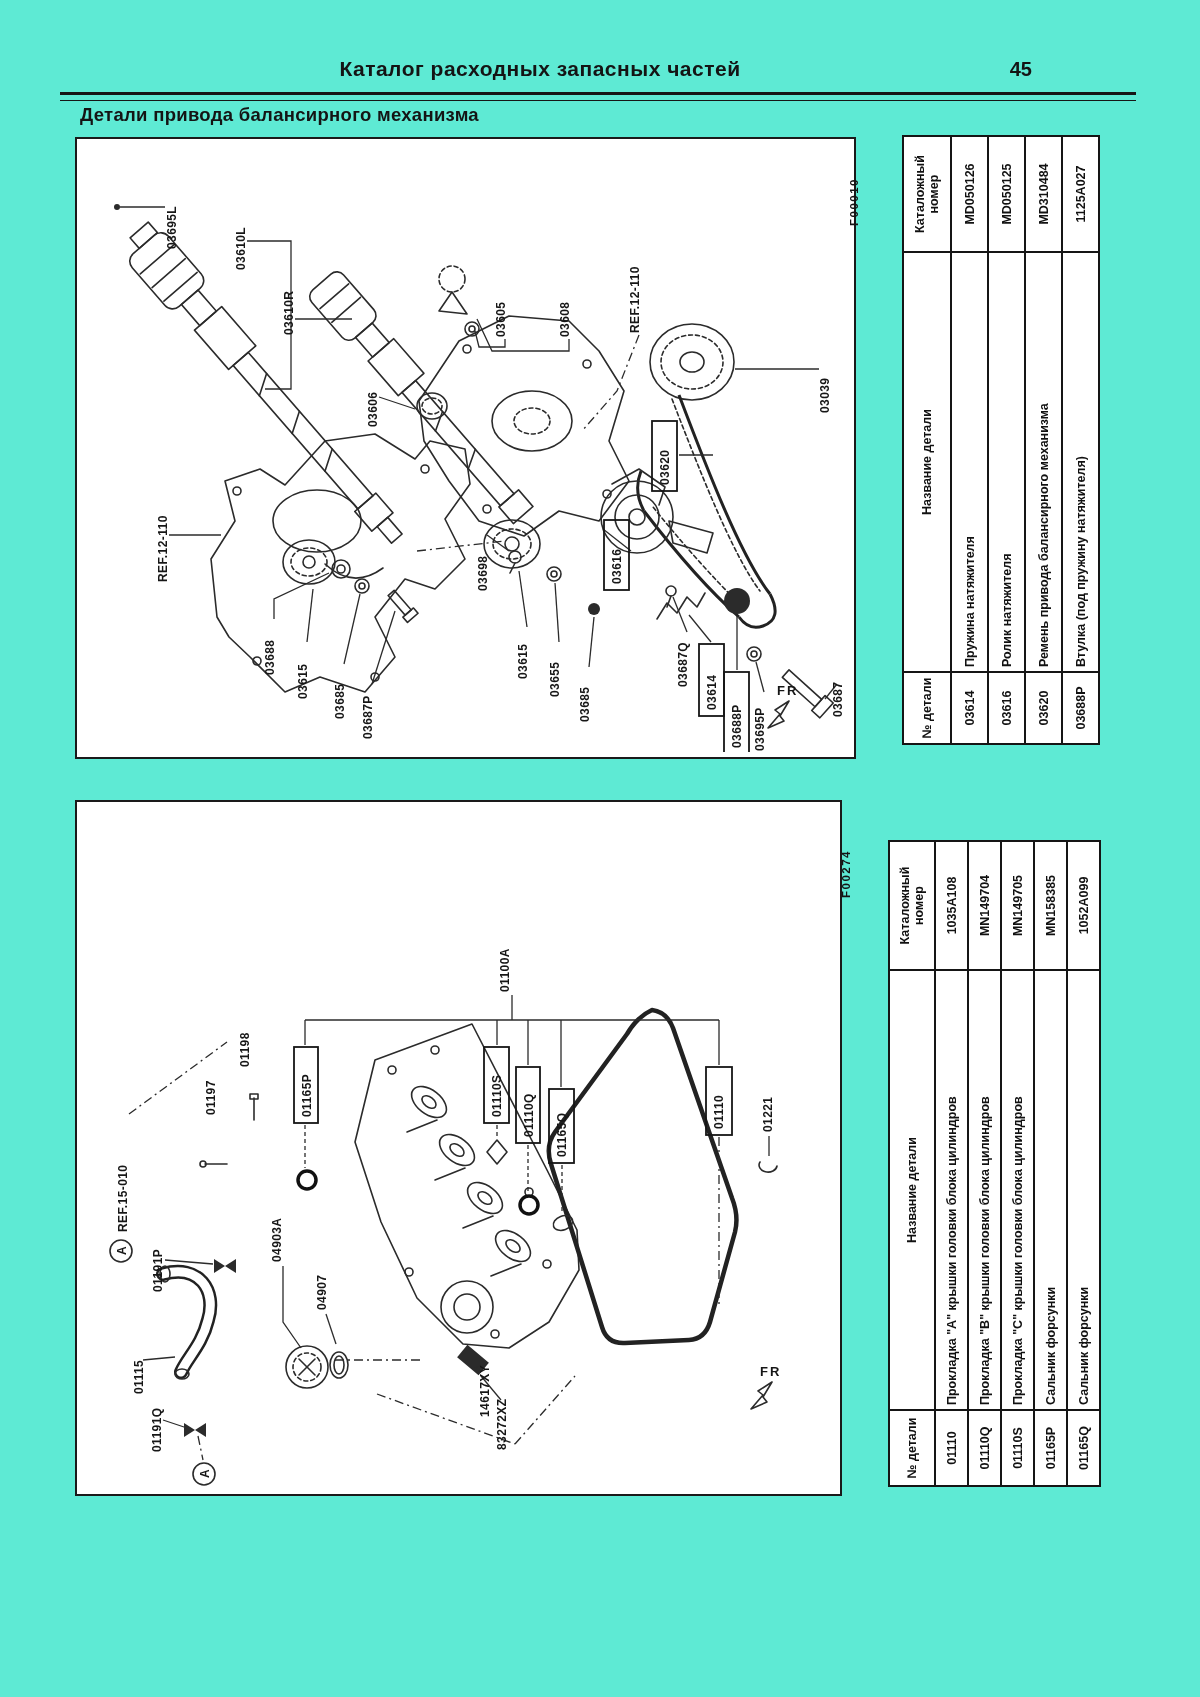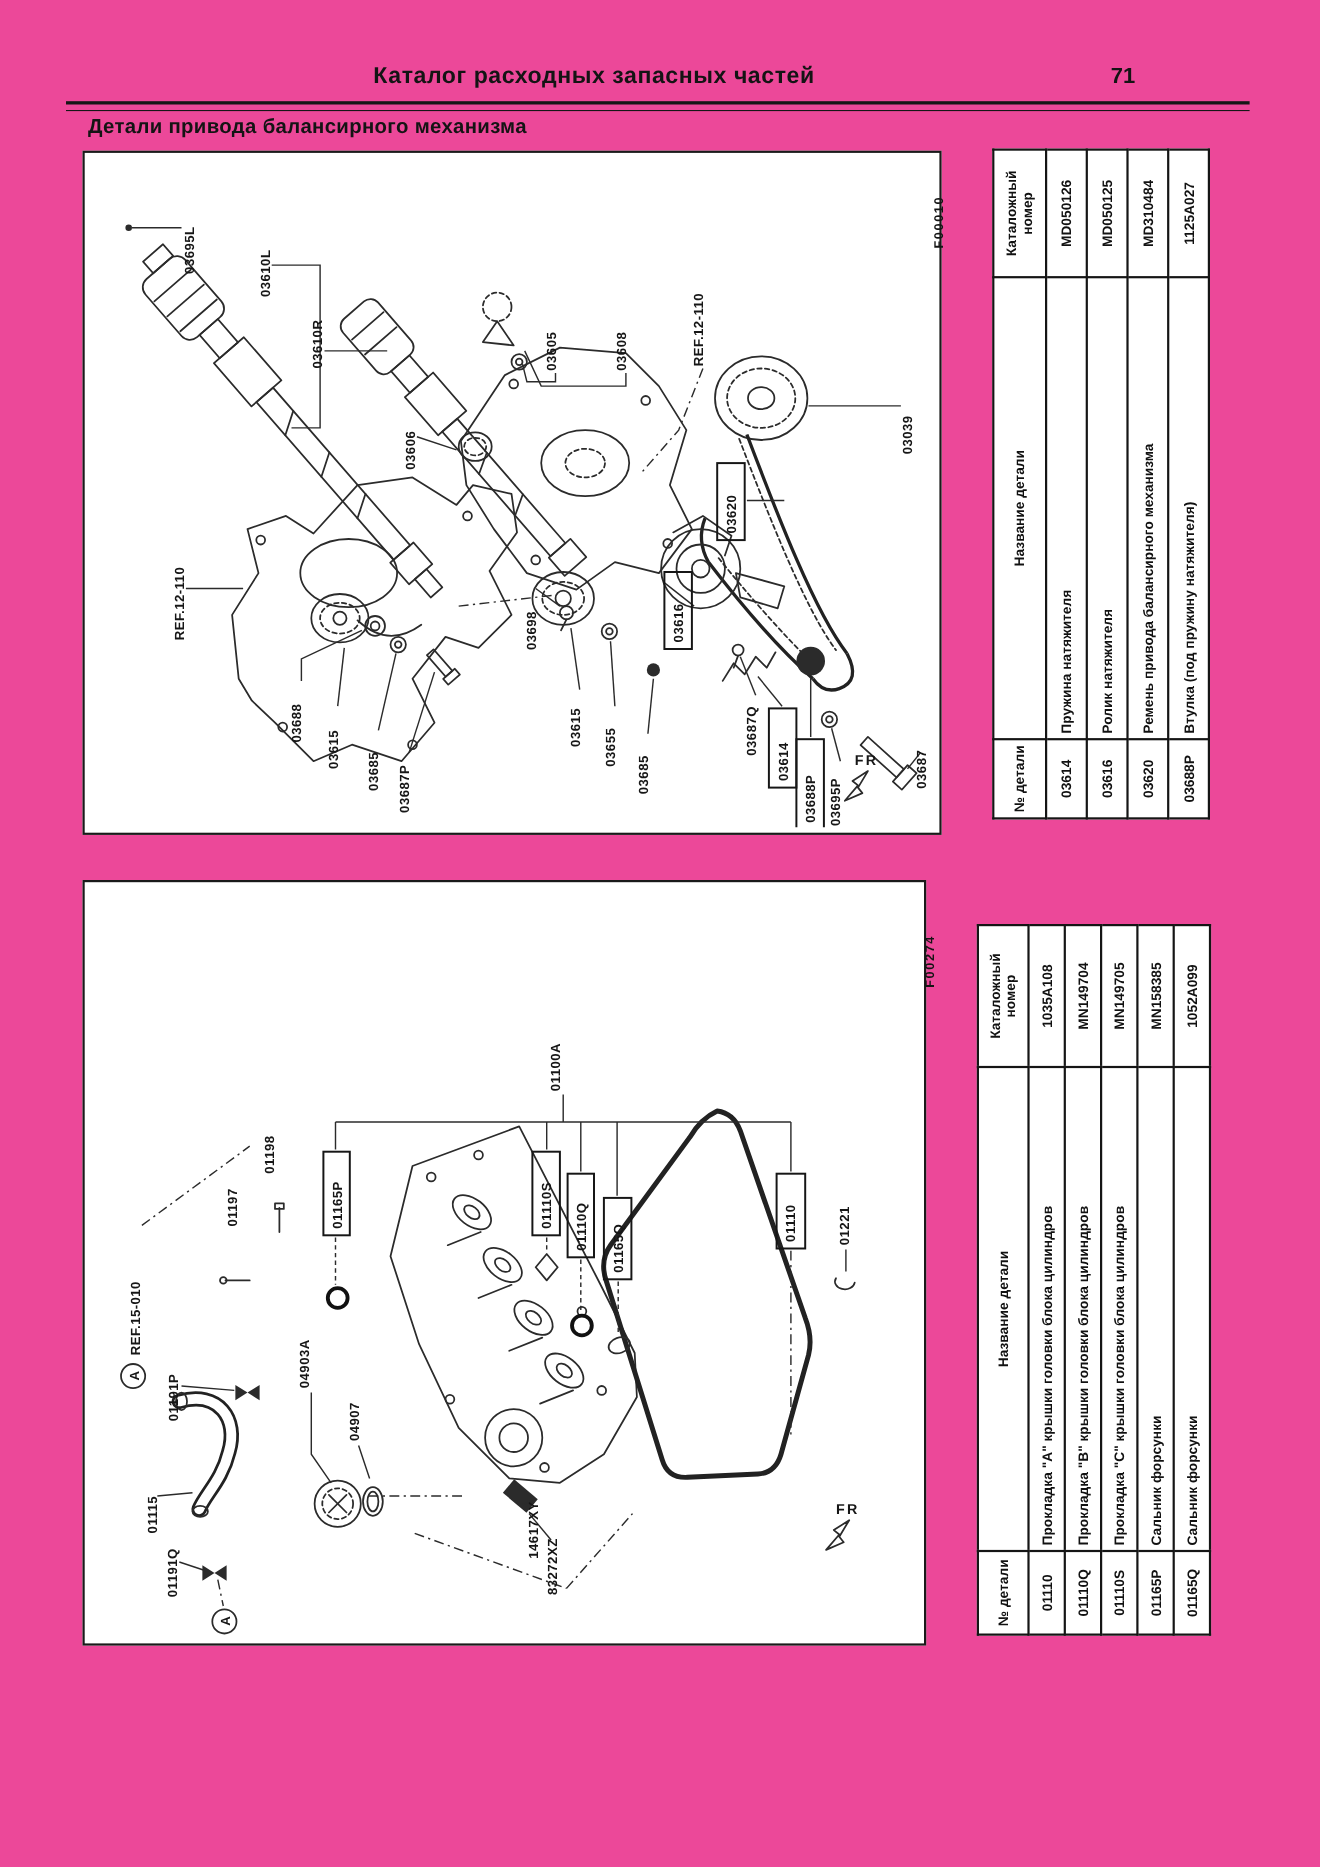--- a/index.html
+++ b/index.html
@@ -1,16 +1,16 @@
 <!DOCTYPE html>
 <html><head>
 <meta charset="utf-8">
 <style>
   html,body{margin:0;padding:0;background:#e9e9e7;}
-  .page{position:relative;width:1200px;height:1697px;background:#ec4899;margin:0 auto;
+  .page{position:relative;width:1200px;height:1697px;background:#5eead4;margin:0 auto;
         font-family:"Liberation Sans",sans-serif;color:#141414;overflow:hidden;}
   
   .hdr-title{position:absolute;left:0;right:120px;top:57px;text-align:center;
              font-size:21px;font-weight:bold;letter-spacing:.5px;}
   .hdr-page{position:absolute;right:168px;top:58px;font-size:20px;font-weight:bold;}
   .hdr-rule{position:absolute;left:60px;right:64px;top:92px;height:5px;
             border-top:3.5px solid #161616;border-bottom:1.5px solid #161616;}
   .sec-title{position:absolute;left:80px;font-size:18.5px;font-weight:bold;letter-spacing:.3px;}
   .figbox{position:absolute;border:2.5px solid #1a1a1a;background:#fff;}
   .figbox svg{position:absolute;left:0;top:0;}
@@ -41,21 +41,21 @@
   .frt{font-family:"Liberation Sans",sans-serif;font-size:13px;font-weight:bold;
        fill:#161616;letter-spacing:2px;}
   .lblbox{fill:none;stroke:#161616;stroke-width:1.8;}
 </style>
 </head>
 <body>
 
 <div class="page">
 
   <div class="hdr-title">Каталог расходных запасных частей</div>
-  <div class="hdr-page">71</div>
+  <div class="hdr-page">45</div>
   <div class="hdr-rule"></div>
 
   <div class="sec-title" style="top:104px;">Детали привода балансирного механизма</div>
 
   <div class="figbox" style="left:75px;top:137px;width:777px;height:618px;">
     <svg width="772" height="613" viewBox="0 0 772 613">
 
       <g class="ln" transform="rotate(49 70 100)">
         <rect x="58" y="88" width="14" height="24"></rect>
         <rect x="72" y="82" width="70" height="48" rx="10"></rect>

